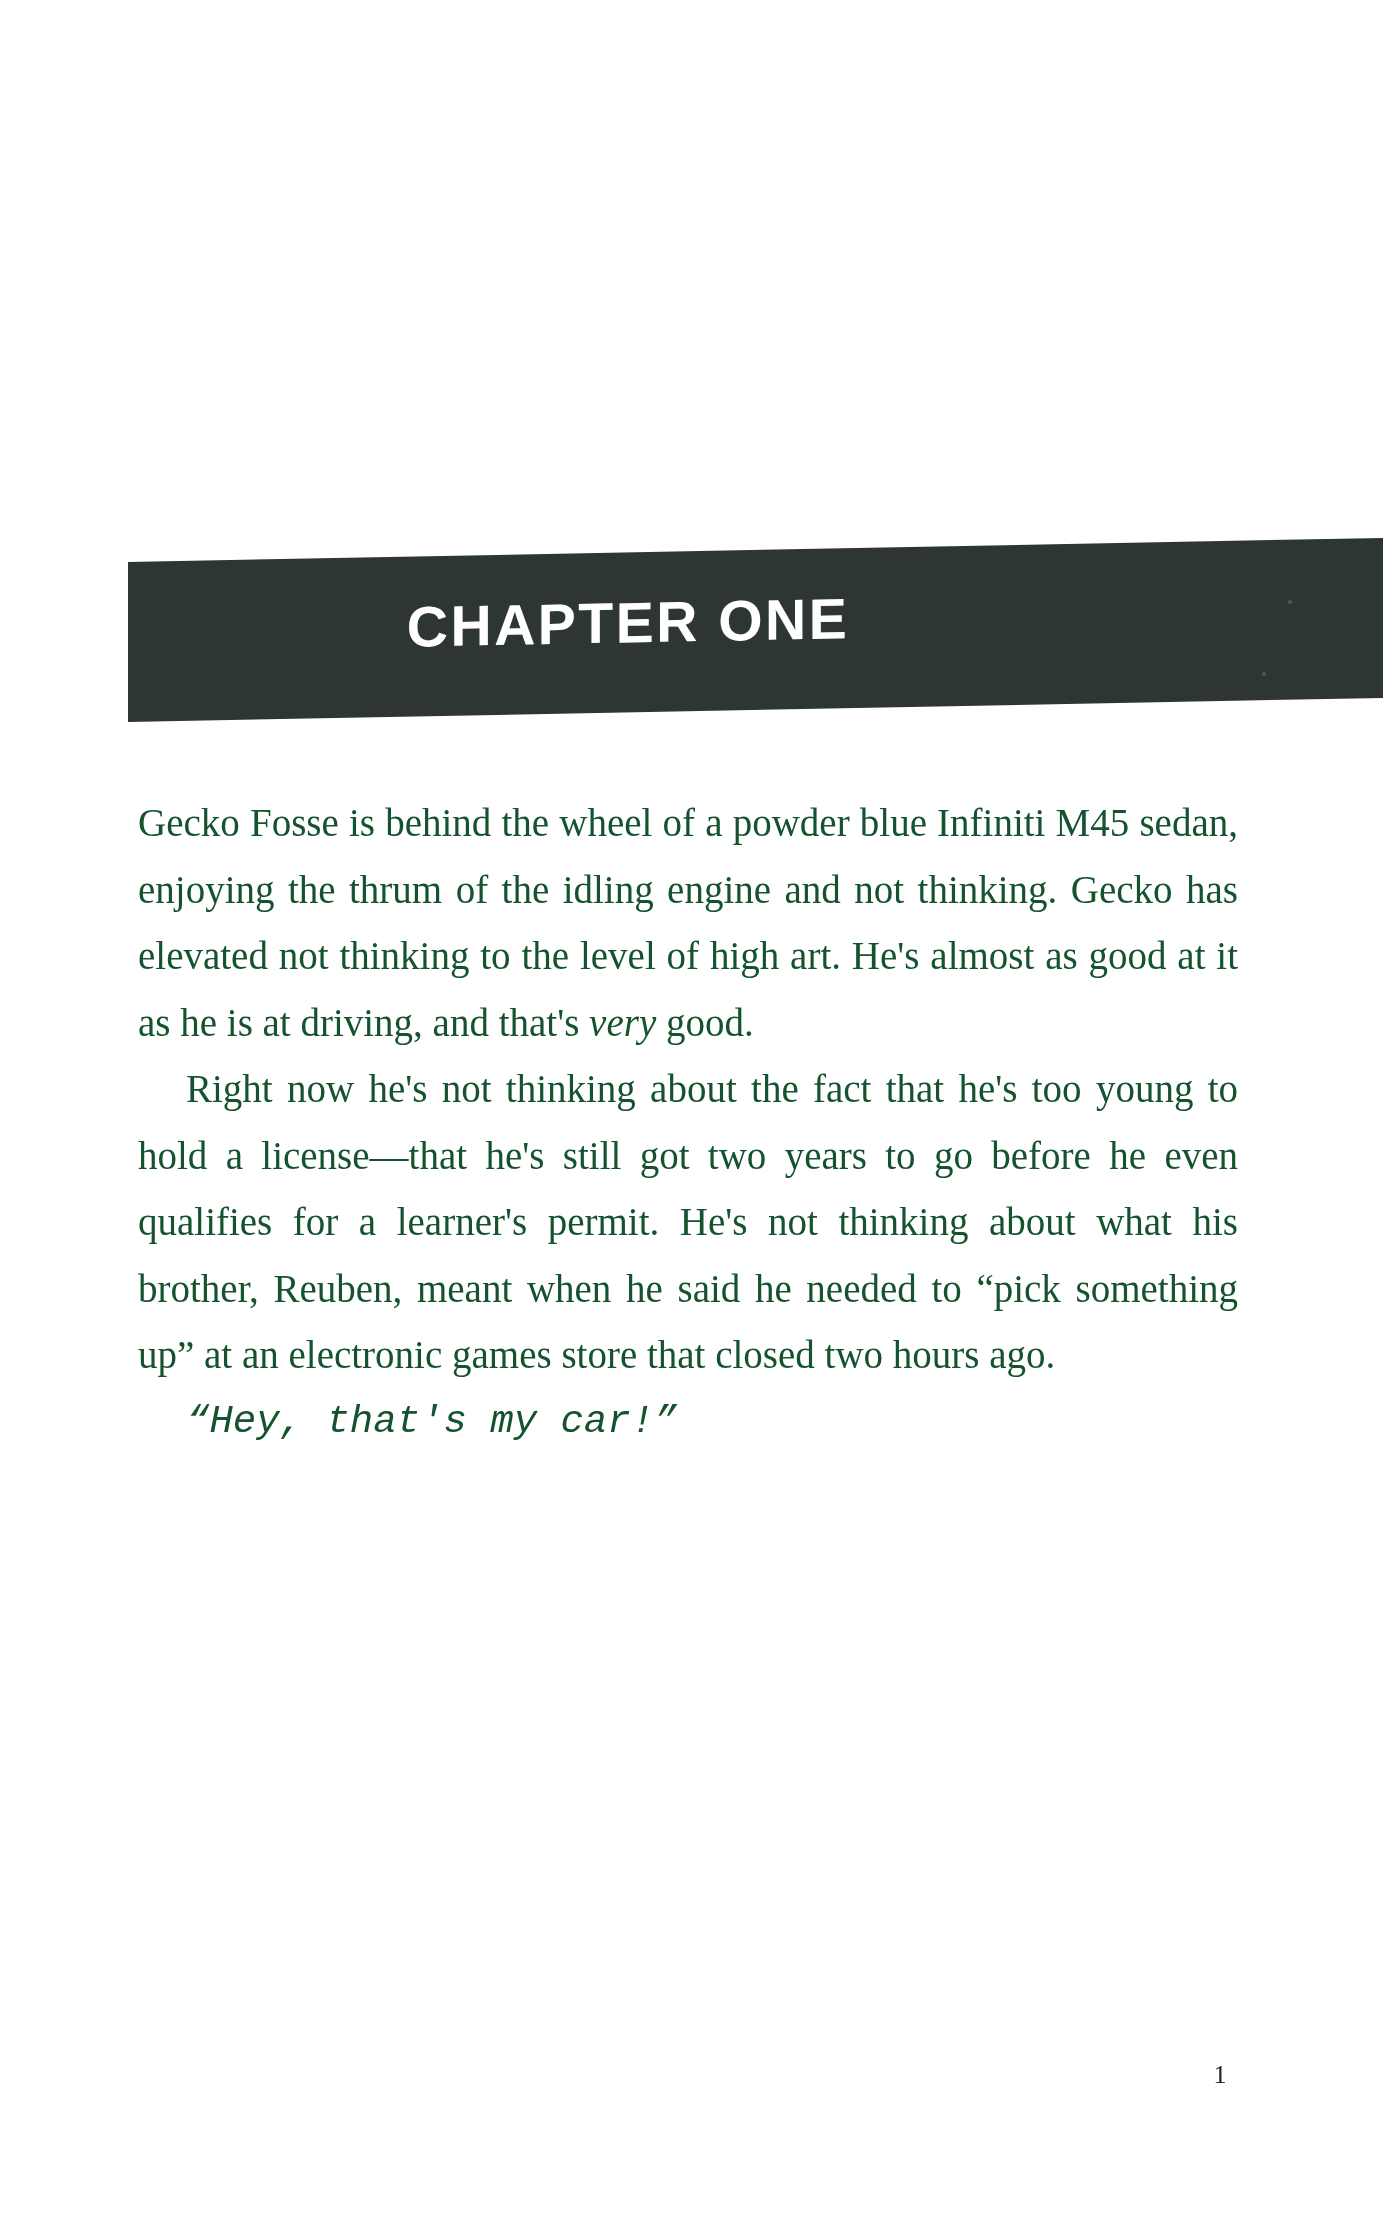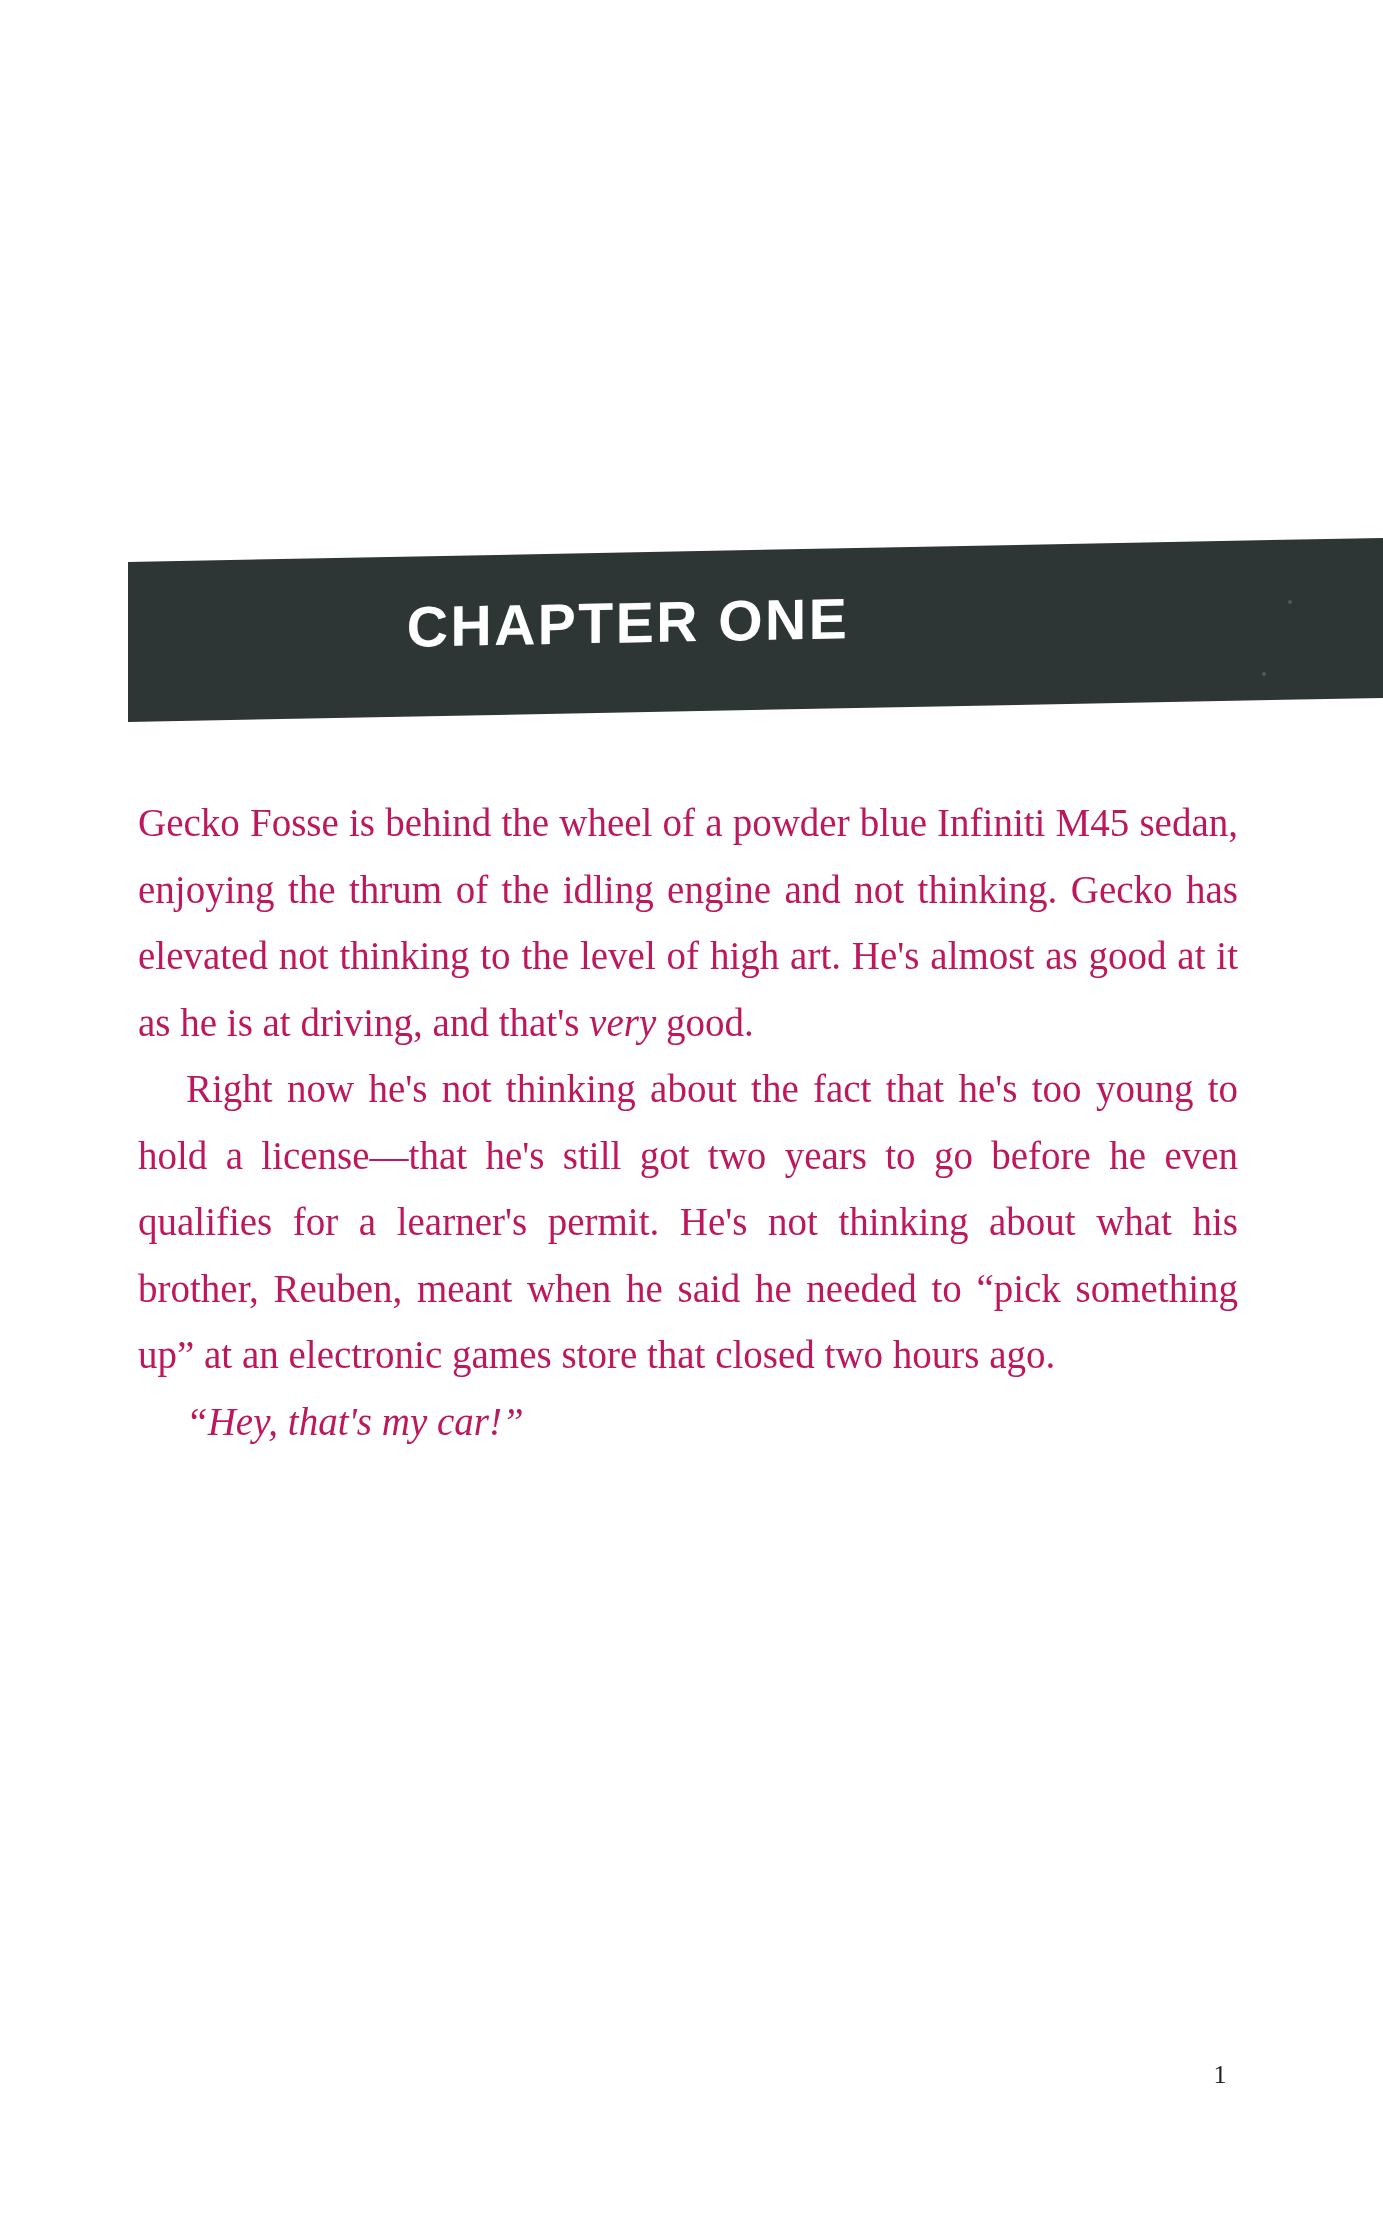--- a/index.html
+++ b/index.html
@@ -64,30 +64,31 @@
   
   .body-text {
     position: absolute;
     left: 138px;
     top: 790px;
     width: 1100px;
     font-size: 39px;
     line-height: 66.5px;
     text-align: justify;
     text-justify: inter-word;
-    color: #be185d;
+    color: #14532d;
   }
   .body-text p {
     margin: 0;
   }
   .body-text p.indent {
     text-indent: 48px;
   }
   .body-text p.last-line-natural {
     text-align-last: left;
+    font-family: Liberation Mono, monospace;
   }
   em {
     font-style: italic;
   }
 
   .page-number {
     position: absolute;
     left: 1190px;
     top: 2060px;
     width: 60px;

